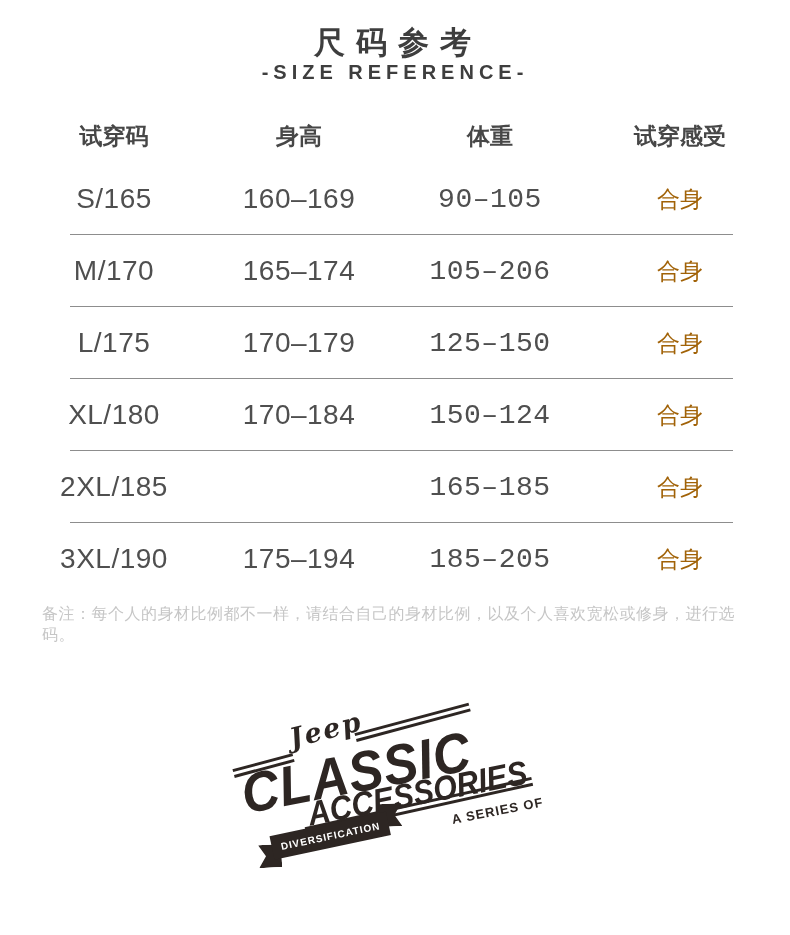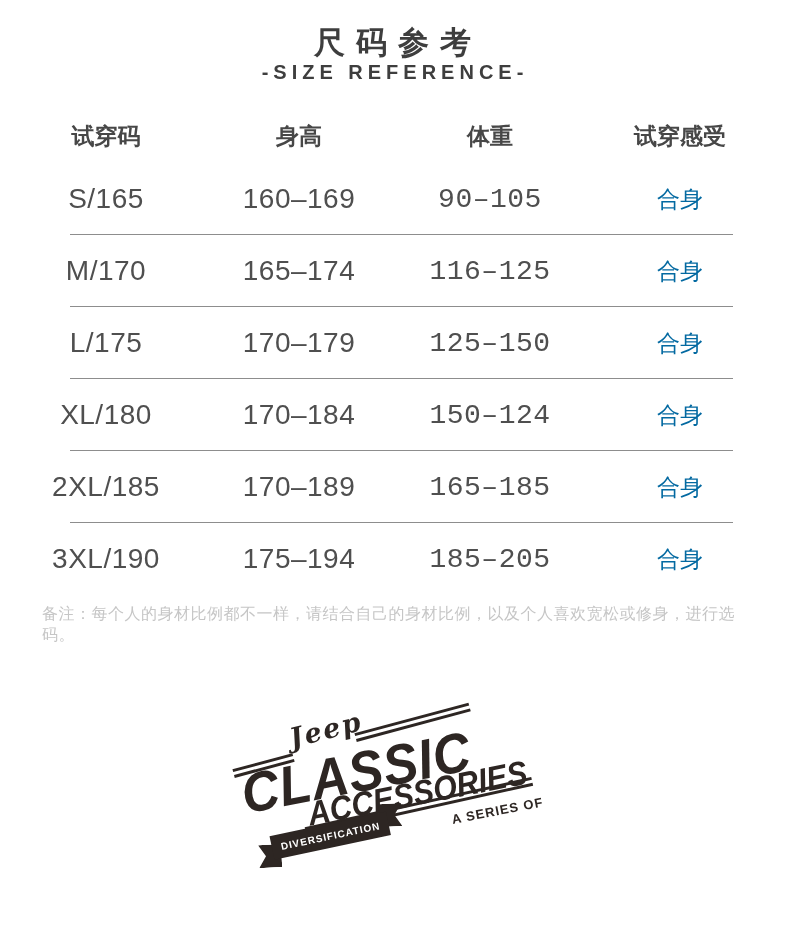--- a/index.html
+++ b/index.html
@@ -23,24 +23,24 @@
 
   
   .size-table { position:absolute; left:70px; top:109px; width:663px; }
   .t-row { position:relative; height:72px; }
   .t-row.t-head { height:54px; }
   .t-row.ruled { border-bottom:1.5px solid #8d8d8d; }
   .cell {
     position:absolute; top:50%; transform:translate(-50%,-50%);
     white-space:nowrap;
   }
-  .c1 { left:36px; } .c2 { left:229px; } .c3 { left:420px;font-family:Liberation Mono, monospace; } .c4 { left:610px; }
+  .c1 { left:44px; } .c2 { left:229px; } .c3 { left:420px;font-family:Liberation Mono, monospace; } .c4 { left:610px; }
   .t-head .cell { font-size:23px; font-weight:600; color:#474747; }
   .val  { font-size:28px; color:#4f4f4f; letter-spacing:.5px; }
-  .fit  { font-size:23px; font-weight:500; color:#0369a1; }
+  .fit  { font-size:23px; font-weight:500; color:#a16207; }
 
   
   .note {
     position:absolute; left:42px; top:604px; width:700px;
     font-size:16px; color:#c6c6c6; letter-spacing:.5px;
   }
 
   
   .logo { position:absolute; left:228px; top:695px; width:330px; height:205px; color:#2d2623; }
   .logo > div { position:absolute; transform-origin:left center; }
@@ -95,38 +95,37 @@
 
     <div class="t-row ruled">
       <span class="cell c1 val">S/165</span>
       <span class="cell c2 val">160–169</span>
       <span class="cell c3 val">90–105</span>
       <span class="cell c4 fit">合身</span>
     </div>
     <div class="t-row ruled">
       <span class="cell c1 val">M/170</span>
       <span class="cell c2 val">165–174</span>
-      <span class="cell c3 val">116–125</span>
+      <span class="cell c3 val">105–206</span>
       <span class="cell c4 fit">合身</span>
     </div>
     <div class="t-row ruled">
       <span class="cell c1 val">L/175</span>
       <span class="cell c2 val">170–179</span>
       <span class="cell c3 val">125–150</span>
       <span class="cell c4 fit">合身</span>
     </div>
     <div class="t-row ruled">
       <span class="cell c1 val">XL/180</span>
       <span class="cell c2 val">170–184</span>
       <span class="cell c3 val">150–124</span>
       <span class="cell c4 fit">合身</span>
     </div>
     <div class="t-row ruled">
       <span class="cell c1 val">2XL/185</span>
-      <span class="cell c2 val">170–189</span>
       <span class="cell c3 val">165–185</span>
       <span class="cell c4 fit">合身</span>
     </div>
     <div class="t-row">
       <span class="cell c1 val">3XL/190</span>
       <span class="cell c2 val">175–194</span>
       <span class="cell c3 val">185–205</span>
       <span class="cell c4 fit">合身</span>
     </div>
   </div>

